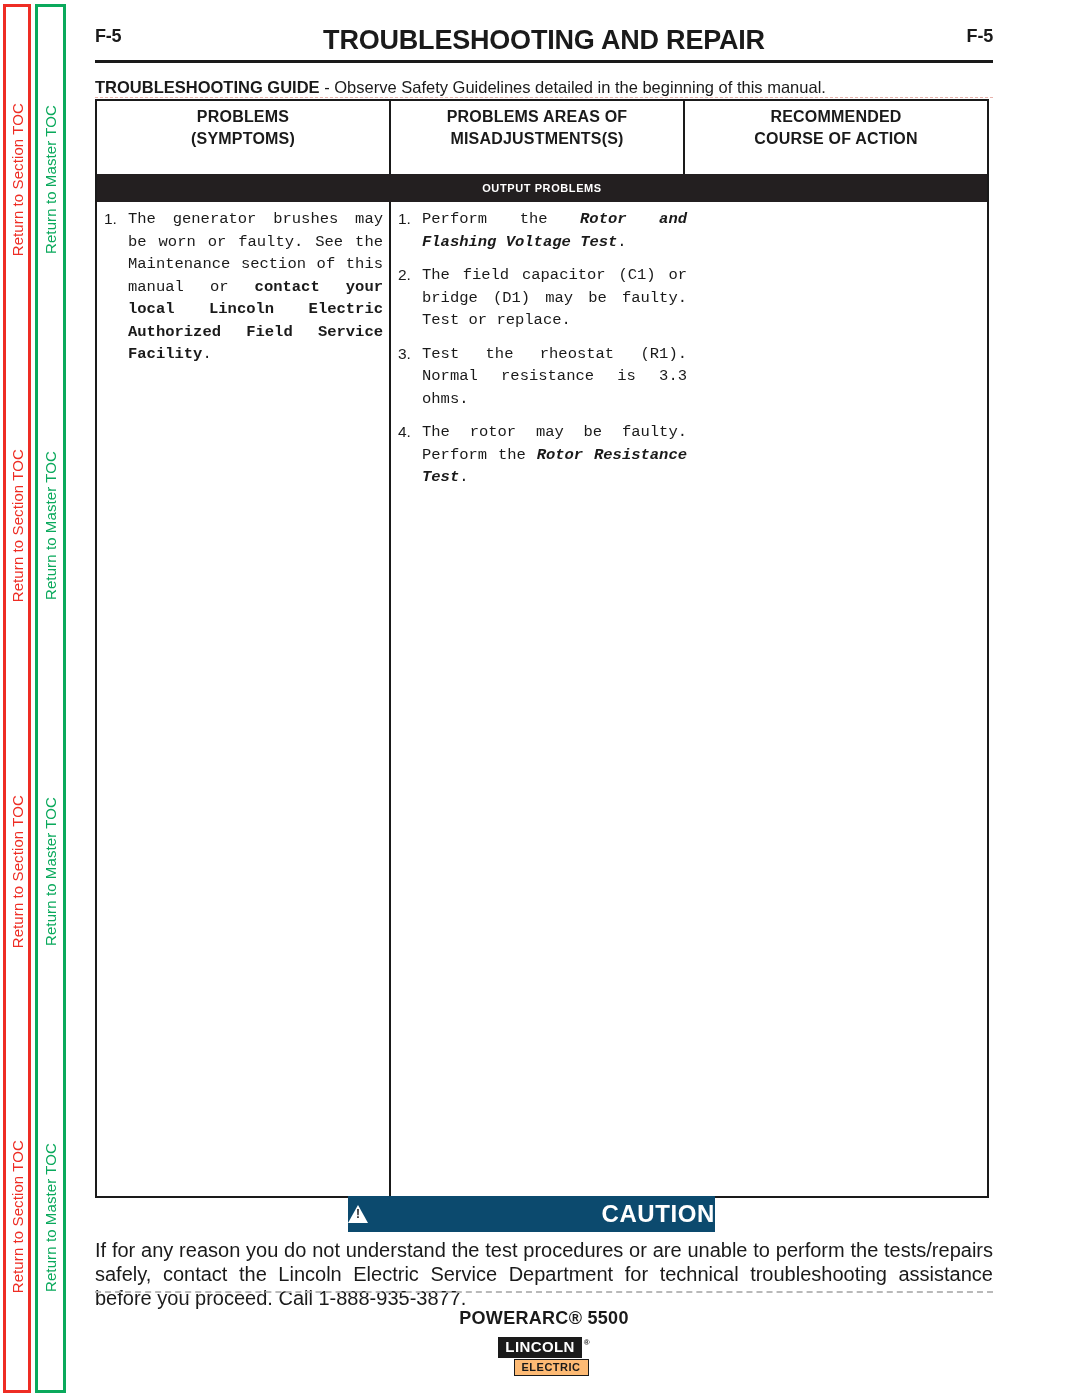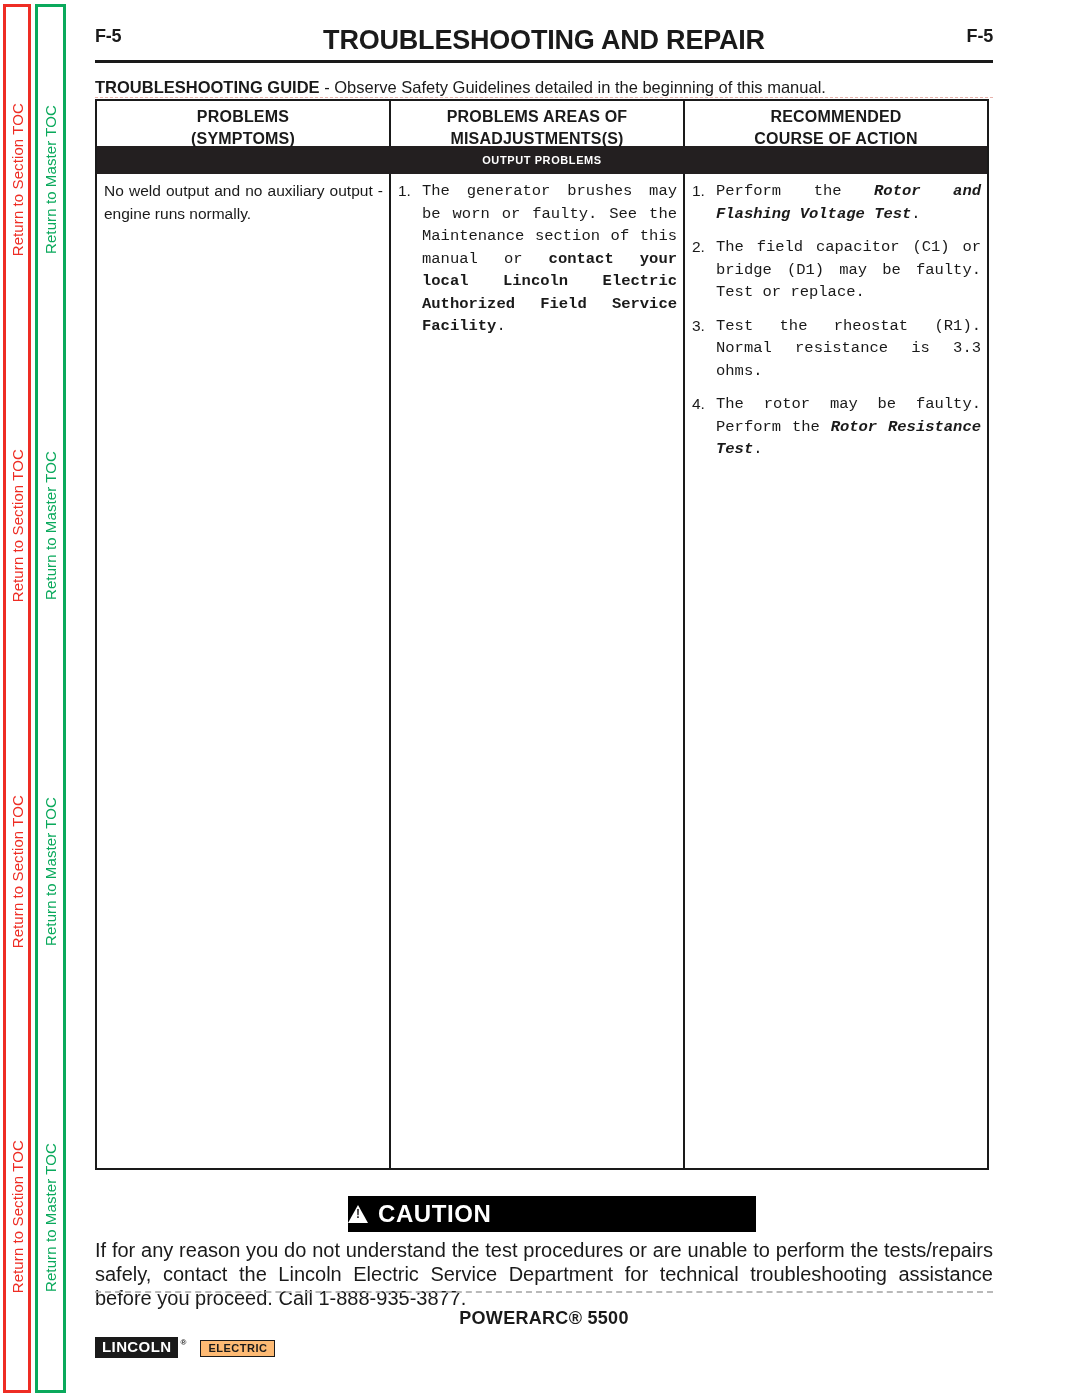--- a/index.html
+++ b/index.html
@@ -115,21 +115,21 @@
   
   .tbl {
     position: absolute;
     left: 0; top: 99px;
     width: 894px;
     border: 2px solid #1a1a1a;
     box-sizing: border-box;
   }
   .tbl .thead {
     display: flex;
-    height: 45px;
+    height: 73px;
   }
   .tbl .thead .cell {
     box-sizing: border-box;
     display: flex;
     flex-direction: column;
     align-items: center;
     justify-content: flex-start;
     padding-top: 5px;
     font-size: 16px;
     font-weight: bold;
@@ -189,26 +189,26 @@
 
   .plain-just {
     text-align: justify;
     text-justify: inter-word;
   }
 
   
   .caution-box {
     position: absolute;
     left: 253px; top: 1196px;
-    width: 408px; height: 36px;
-    background: #000000;
+    width: 367px; height: 36px;
+    background: #0c4a6e;
     color: #ffffff;
     display: flex;
     align-items: center;
-    justify-content: flex-start;
+    justify-content: space-between;
     gap: 10px;
   }
   .caution-box .warn-tri {
     display: inline-block;
     width: 0; height: 0;
     border-left: 10px solid transparent;
     border-right: 10px solid transparent;
     border-bottom: 18px solid #ffffff;
     position: relative;
   }
@@ -248,22 +248,23 @@
     text-align: center;
     font-size: 18px;
     font-weight: bold;
     letter-spacing: 0.3px;
   }
   .logo {
     position: absolute;
     left: 0; top: 1337px;
     width: 898px;
     display: flex;
-    flex-direction: row;
+    flex-direction: column;
     align-items: center;
+    justify-content: center;
   }
   .logo .row1 {
     display: flex;
     align-items: flex-start;
   }
   .logo .lincoln {
     background: #1a1a1a;
     color: #ffffff;
     font-size: 15px;
     font-weight: bold;
@@ -354,23 +355,20 @@
       <div class="cell col3">
         <span>RECOMMENDED</span>
         <span>COURSE OF ACTION</span>
       </div>
     </div>
 
     <div class="band">OUTPUT  PROBLEMS</div>
 
     <div class="tbody">
 
-      <div class="cell col1">
-        <div class="plain-just">No weld output and no auxiliary output - engine runs normally.</div>
-      </div>
 
       <div class="cell col2">
         <ul class="nlist">
           <li>
             <span class="num">1.</span>
             <span class="txt"><span>The generator brushes may be worn or faulty.  See the Maintenance section of this manual or </span><b>contact your local Lincoln Electric Authorized Field Service Facility</b><span>.</span></span>
           </li>
         </ul>
       </div>
 

